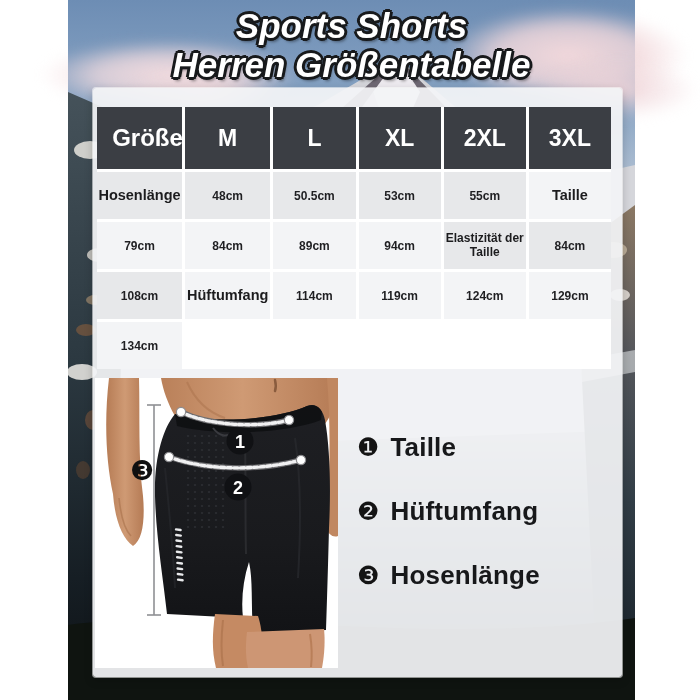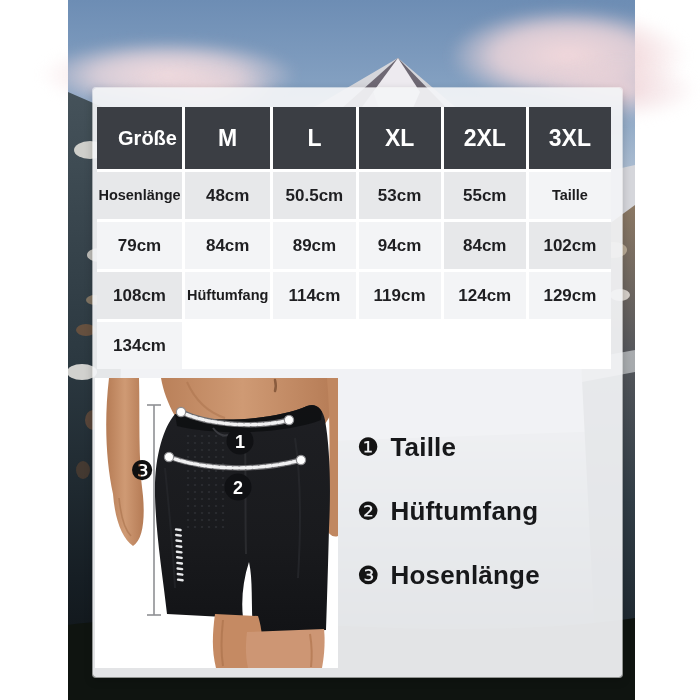--- a/index.html
+++ b/index.html
@@ -28,24 +28,24 @@
   .panel{position:absolute;left:93px;top:88px;width:529px;height:589px;z-index:2;
     background:rgba(243,244,246,.93);border-radius:3px;
     box-shadow:0 0 0 1px rgba(255,255,255,.55),0 3px 10px rgba(0,0,0,.22);}
 
   
   .size-table{position:absolute;left:4px;top:19px;width:514px;
     display:grid;grid-template-columns:85px repeat(5,1fr);
     grid-template-rows:62px repeat(4,47px);gap:3px;background:#ffffff;}
   .cell{display:flex;align-items:center;justify-content:center;text-align:center;}
   .th{background:#3b3e44;color:#ffffff;font-weight:bold;font-size:23px;}
-  .th.first{font-size:20px;padding-left:16px;}
+  .th.first{font-size:24px;padding-left:16px;}
   .rowlabel{font-weight:bold;font-size:14.5px;color:#1c1c1e;line-height:1.12;padding:0 2px;}
   .rowlabel.small{font-size:12px;}
-  .val{font-weight:bold;font-size:17px;color:#1f1f22;}
+  .val{font-weight:bold;font-size:12px;color:#1f1f22;}
   .r-gray{background:#e7e8ea;}
   .r-light{background:#f3f4f6;}
 
   
   .figure{position:absolute;left:2px;top:290px;width:243px;height:290px;background:#ffffff;overflow:hidden;}
 
   
   .legend{position:absolute;left:264px;top:344px;display:flex;flex-direction:column;gap:33px;}
   .legend-item{display:flex;align-items:center;}
   .legend-marker{font-family:"DejaVu Sans",sans-serif;font-size:25px;color:#141414;margin-right:11px;line-height:1;}
@@ -94,20 +94,24 @@
 
       <path d="M567,205 L522,238 L512,340 L530,700 L567,700 Z" fill="url(#rockR)"></path>
       <ellipse cx="545" cy="250" rx="14" ry="8" fill="#c9b9a4" opacity=".8"></ellipse>
       <ellipse cx="552" cy="295" rx="10" ry="6" fill="#efe9e2" opacity=".8"></ellipse>
       <path d="M512,360 L567,350 L567,372 L514,382 Z" fill="#dfe2e5" opacity=".6"></path>
 
       <path d="M0,625 C140,605 360,648 567,618 L567,700 L0,700 Z" fill="#0f1410"></path>
     </svg>
   </div>
 
+  <div class="title">
+    <div>Sports Shorts</div>
+    <div>Herren Größentabelle</div>
+  </div>
 
   <div class="panel">
 
     <div class="size-table">
       <div class="cell th first">Größe</div>
       <div class="cell th">M</div>
       <div class="cell th">L</div>
       <div class="cell th">XL</div>
       <div class="cell th">2XL</div>
       <div class="cell th">3XL</div>
@@ -117,22 +121,22 @@
       <div class="cell val r-gray">50.5cm</div>
       <div class="cell val r-gray">53cm</div>
       <div class="cell val r-gray">55cm</div>
 
       <div class="cell rowlabel r-light">Taille</div>
       <div class="cell val r-light">79cm</div>
       <div class="cell val r-light">84cm</div>
       <div class="cell val r-light">89cm</div>
       <div class="cell val r-light">94cm</div>
 
+      <div class="cell rowlabel small r-gray">Elastizität der Taille</div>
       <div class="cell val r-gray">84cm</div>
-      <div class="cell val r-gray">102cm</div>
       <div class="cell val r-gray">108cm</div>
 
       <div class="cell rowlabel r-light">Hüftumfang</div>
       <div class="cell val r-light">114cm</div>
       <div class="cell val r-light">119cm</div>
       <div class="cell val r-light">124cm</div>
       <div class="cell val r-light">129cm</div>
       <div class="cell val r-light">134cm</div>
     </div>
 

